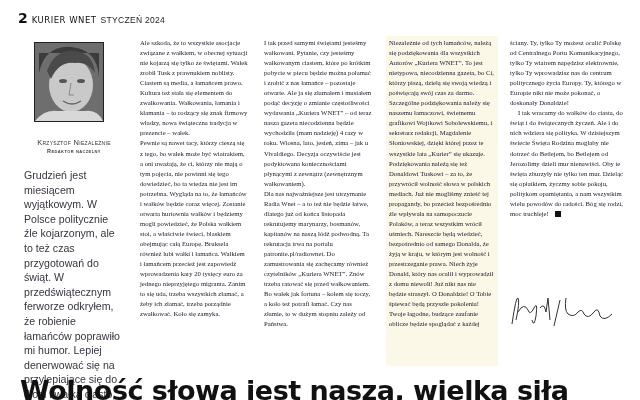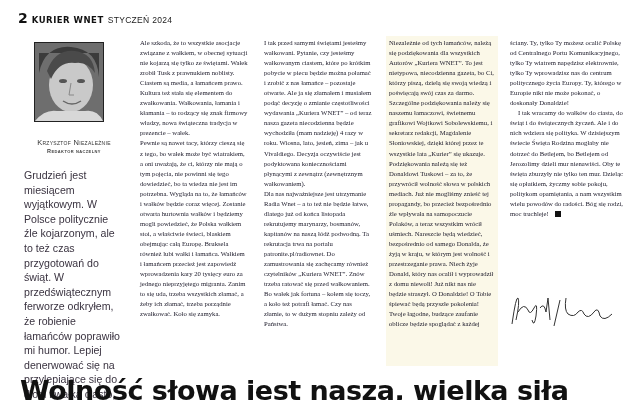--- a/index.html
+++ b/index.html
@@ -1,19 +1,19 @@
 <!DOCTYPE html>
 <html><head>
 <meta charset="utf-8">
 <style>
   html, body { margin:0; padding:0; background:#ffffff; }
   body { width:640px; height:400px; overflow:hidden; position:relative; font-family:"Liberation Sans", sans-serif; color:#1e1e2a; }
   .masthead { position:absolute; left:18px; top:10px; height:14px; display:flex; align-items:baseline; gap:4px; }
   .page-num { font-family:"DejaVu Sans", sans-serif; font-weight:bold; font-size:14px; color:#111; }
-  .paper-name { font-family:"DejaVu Sans", sans-serif; font-weight:bold; font-size:8.5px; letter-spacing:0.5px; color:#111; }
+  .paper-name { font-family:"DejaVu Sans", sans-serif; font-weight:normal; font-size:8.5px; letter-spacing:0.5px; color:#111; }
   .issue-date { font-size:8.5px; letter-spacing:0.3px; color:#222; }
 
   .photo { position:absolute; left:34px; top:42px; width:68px; height:78px; background:#777; border:1px solid #222; overflow:hidden; }
   .photo svg { display:block; width:100%; height:100%; }
 
   .author-name { position:absolute; left:28px; top:138px; width:92px; text-align:center; font-size:7.5px; font-variant:small-caps; letter-spacing:0.3px; color:#333; }
   .author-role { position:absolute; left:28px; top:148px; width:92px; text-align:center; font-size:5.5px; font-variant:small-caps; letter-spacing:0.4px; color:#444; font-weight:bold; }
 
   .lead { position:absolute; left:24px; top:168px; width:100px; font-size:10.6px; line-height:14.6px; color:#3a3340; }
 

